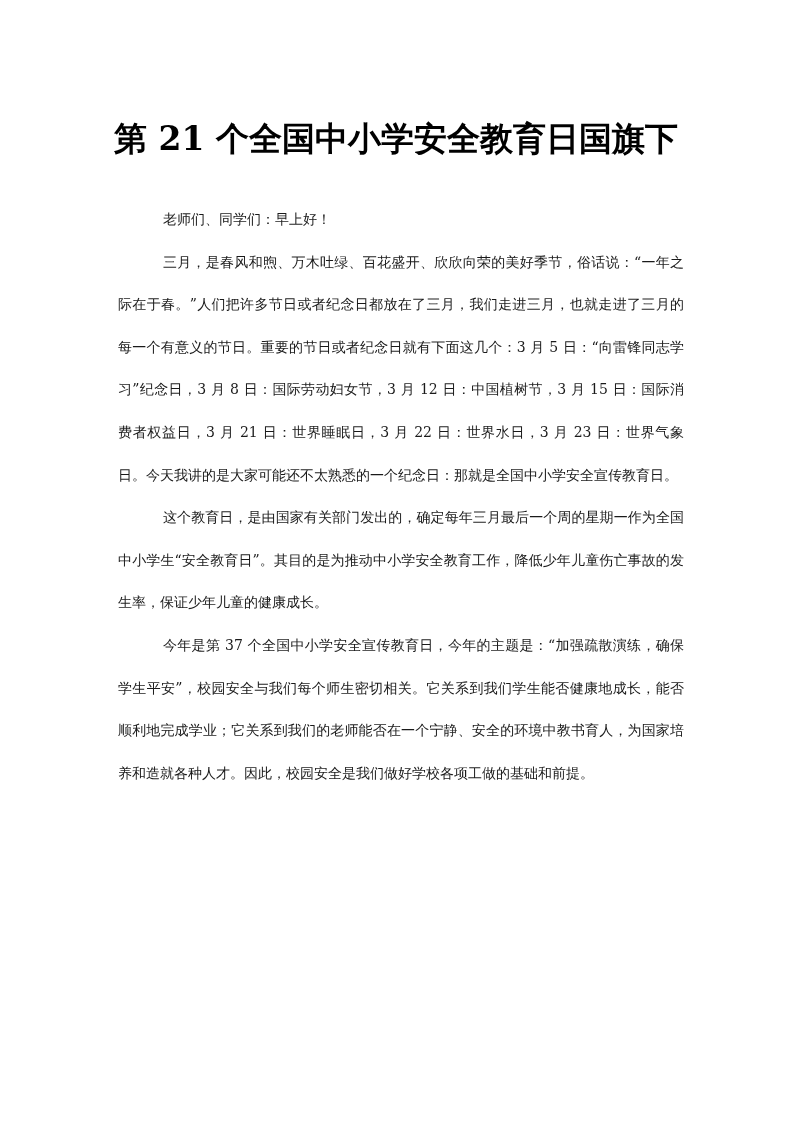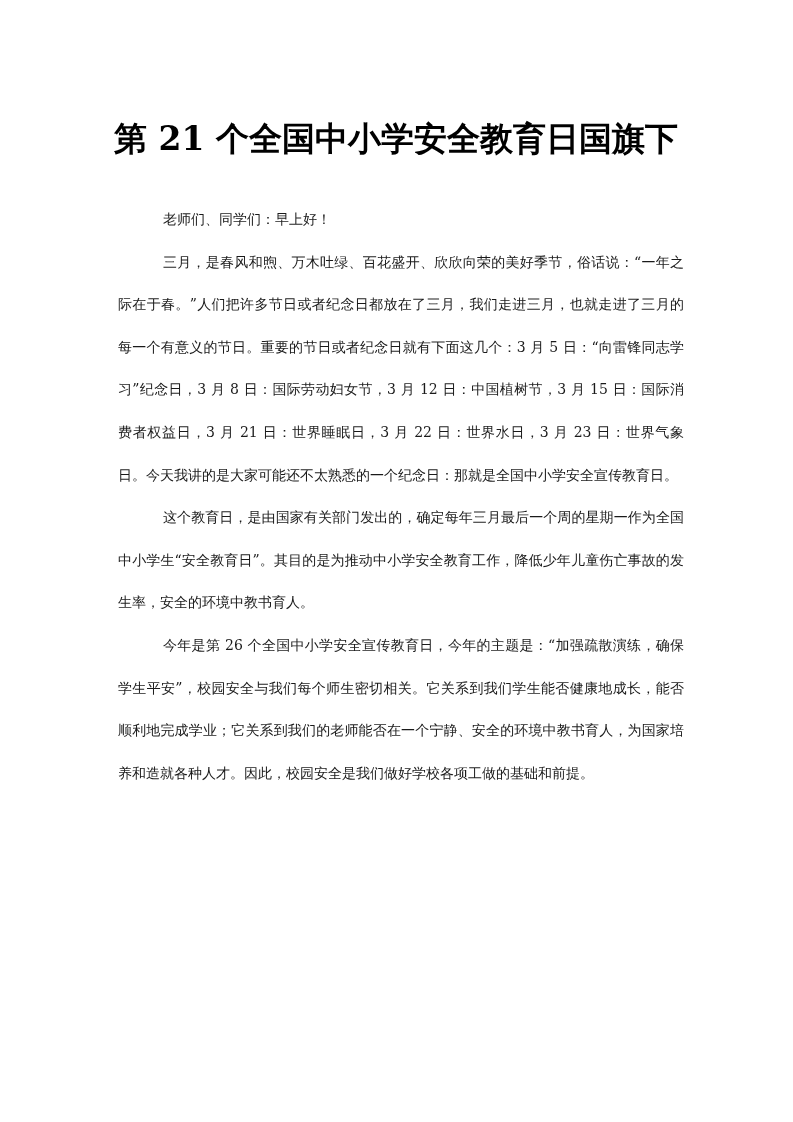--- a/index.html
+++ b/index.html
@@ -57,16 +57,16 @@
 <body>
 
 <div class="page">
   <h1 class="title">
     <span>第 21 个全国中小学安全教育日国旗下</span><br>
   </h1>
 
   <div class="body-text">
     <p class="para">老师们、同学们：早上好！</p>
     <p class="para">三月，是春风和煦、万木吐绿、百花盛开、欣欣向荣的美好季节，俗话说：“一年之际在于春。”人们把许多节日或者纪念日都放在了三月，我们走进三月，也就走进了三月的每一个有意义的节日。重要的节日或者纪念日就有下面这几个：3 月 5 日：“向雷锋同志学习”纪念日，3 月 8 日：国际劳动妇女节，3 月 12 日：中国植树节，3 月 15 日：国际消费者权益日，3 月 21 日：世界睡眠日，3 月 22 日：世界水日，3 月 23 日：世界气象日。今天我讲的是大家可能还不太熟悉的一个纪念日：那就是全国中小学安全宣传教育日。</p>
-    <p class="para">这个教育日，是由国家有关部门发出的，确定每年三月最后一个周的星期一作为全国中小学生“安全教育日”。其目的是为推动中小学安全教育工作，降低少年儿童伤亡事故的发生率，安全的环境中教书育人。</p>
-    <p class="para">今年是第 26 个全国中小学安全宣传教育日，今年的主题是：“加强疏散演练，确保学生平安”，校园安全与我们每个师生密切相关。它关系到我们学生能否健康地成长，能否顺利地完成学业；它关系到我们的老师能否在一个宁静、安全的环境中教书育人，为国家培养和造就各种人才。因此，校园安全是我们做好学校各项工做的基础和前提。</p>
+    <p class="para">这个教育日，是由国家有关部门发出的，确定每年三月最后一个周的星期一作为全国中小学生“安全教育日”。其目的是为推动中小学安全教育工作，降低少年儿童伤亡事故的发生率，保证少年儿童的健康成长。</p>
+    <p class="para">今年是第 37 个全国中小学安全宣传教育日，今年的主题是：“加强疏散演练，确保学生平安”，校园安全与我们每个师生密切相关。它关系到我们学生能否健康地成长，能否顺利地完成学业；它关系到我们的老师能否在一个宁静、安全的环境中教书育人，为国家培养和造就各种人才。因此，校园安全是我们做好学校各项工做的基础和前提。</p>
   </div>
 </div>
 
 </body></html>

